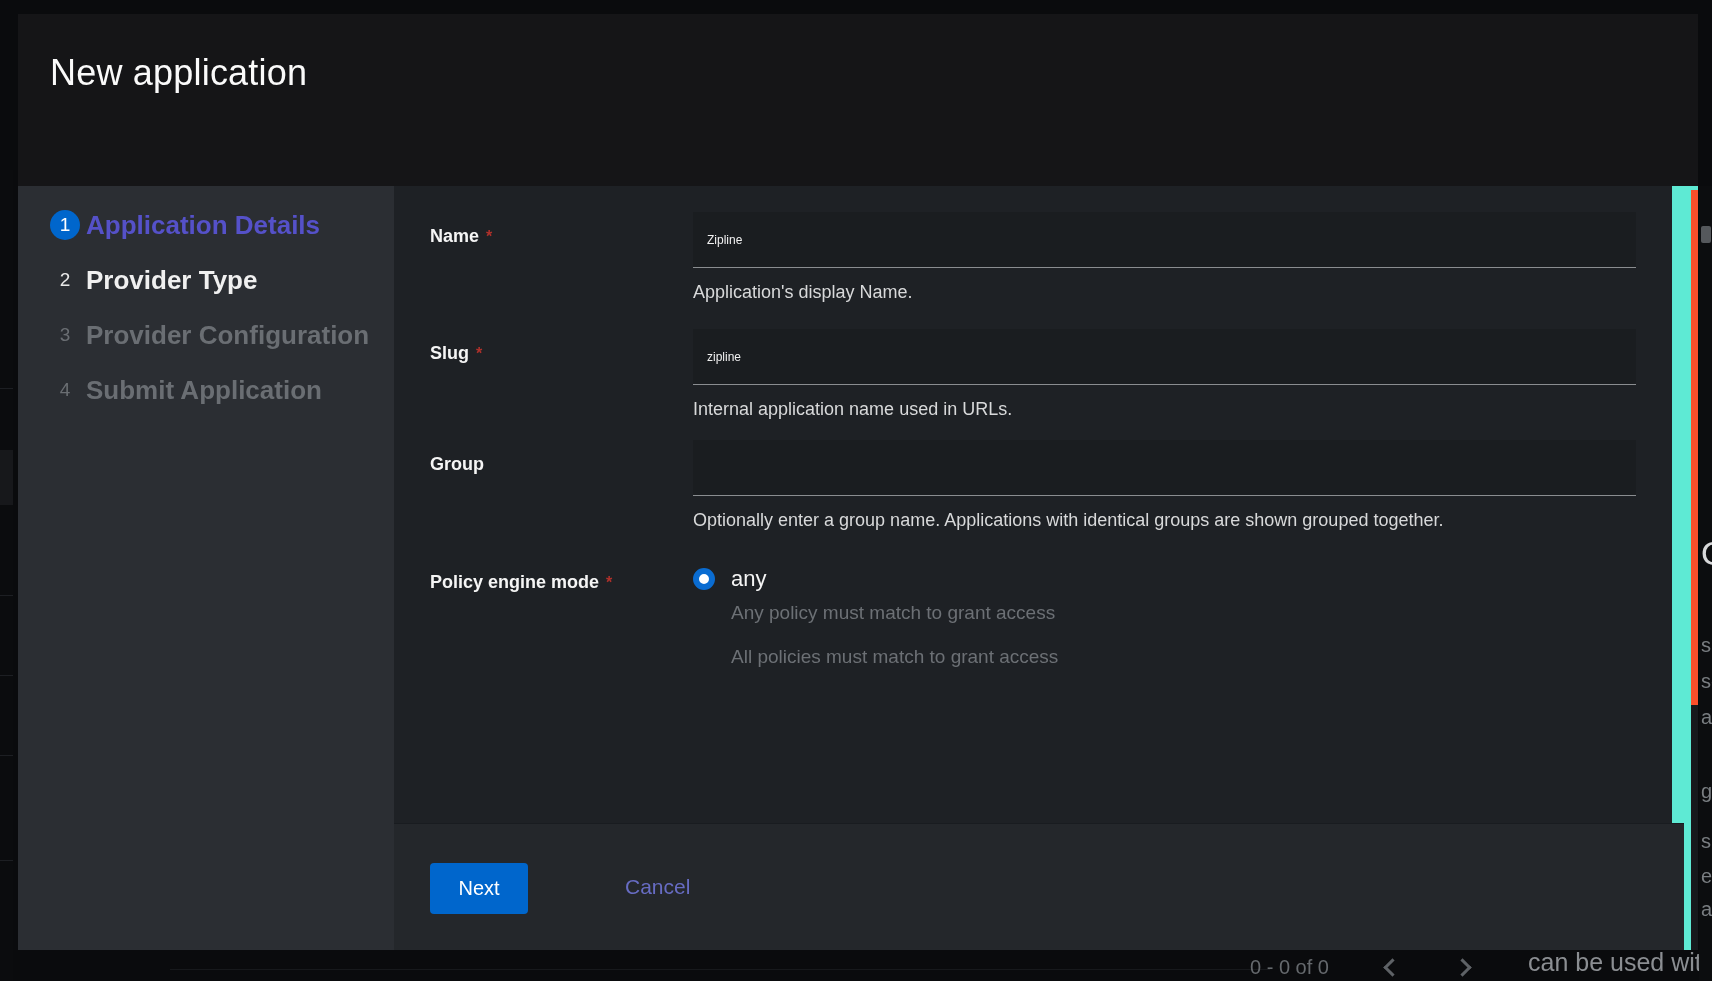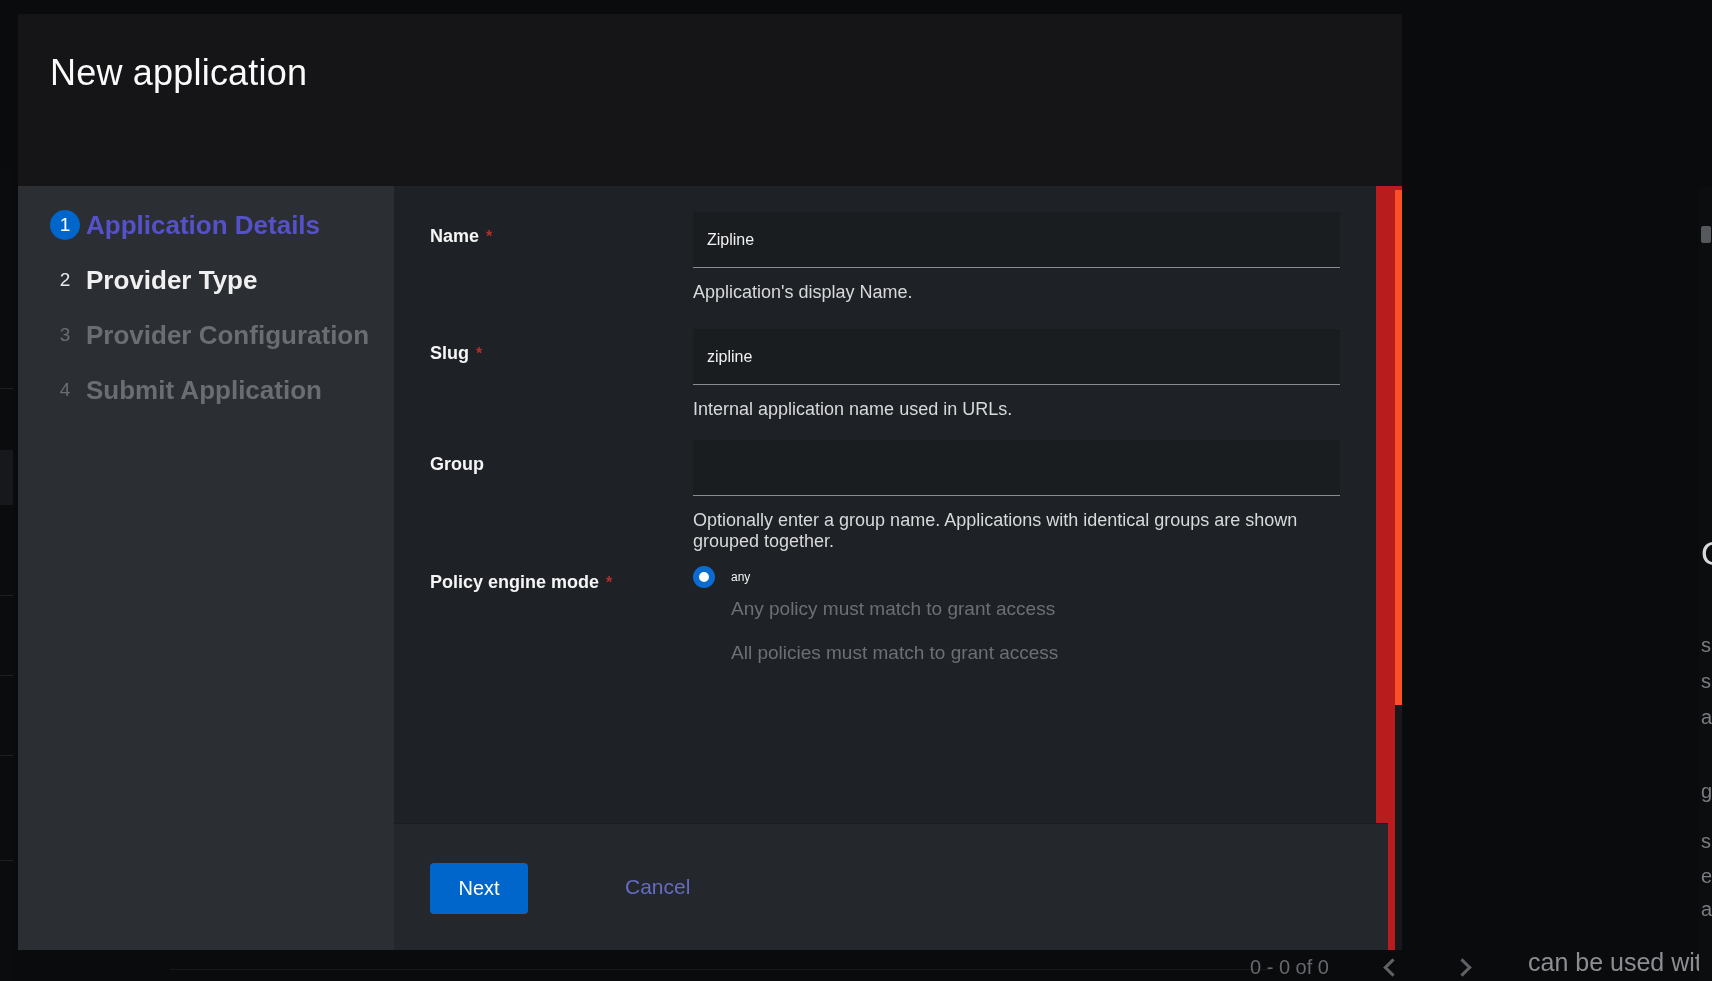--- a/index.html
+++ b/index.html
@@ -34,21 +34,21 @@
   .frag:nth-of-type(5){ top:594px; }
   .frag:nth-of-type(6){ top:644px; }
   .frag:nth-of-type(7){ top:679px; }
   .frag:nth-of-type(8){ top:712px; }
   .frag:nth-of-type(9){ top:853px; }
   .frag:nth-of-type(10){ top:887px; }
   .frag:nth-of-type(11){ top:920px; }
   .bg-right .mini-icon{ position:absolute; left:2px; top:40px; width:10px; height:17px; background:#55585c; border-radius:2px; }
 
   
-  .modal{ position:absolute; left:18px; top:14px; width:1384px; height:936px; background:#b91c1c; }
+  .modal{ position:absolute; left:18px; top:14px; width:1680px; height:936px; background:#5eead4; }
   .modal-header{ position:absolute; left:0; top:0; right:0; height:172px; background:#151517; padding:38px 32px 0 32px; }
   .modal-title{ font-size:36px; font-weight:500; color:#fafafa; letter-spacing:.2px; }
   .modal-subtitle{ margin-top:24px; font-size:21px; color:#e6e6e6; }
 
   .modal-body{ position:absolute; left:0; top:172px; right:0; bottom:0; }
 
   
   .wizard-nav{ position:absolute; left:0; top:0; width:376px; height:100%; background:#2b2e33; padding:24px 0 0 32px; }
   .step{ display:flex; align-items:center; height:30px; margin-bottom:25px; list-style:none; cursor:pointer; }
   .step-num{ width:30px; height:30px; border-radius:50%; display:flex; align-items:center; justify-content:center; font-size:19px; color:#e8e8e8; flex:0 0 30px; }
@@ -57,33 +57,33 @@
   .step-current .step-label{ color:#5551c9; }
   .step-disabled{ cursor:default; }
   .step-disabled .step-num, .step-disabled .step-label{ color:#6a6e73; }
 
   
   .wizard-main{ position:absolute; left:376px; top:0; right:14px; bottom:0; }
   .form-area{ position:absolute; left:0; top:0; right:12px; height:637px; background:#1e2125; }
   .form-row{ position:absolute; left:36px; right:36px; }
   .form-label{ position:absolute; left:0; top:0; width:240px; font-size:18px; font-weight:700; color:#f5f5f5; }
   .req{ color:#b0312b; font-size:16px; margin-left:7px; font-weight:700; }
-  .form-control{ position:absolute; left:263px; right:0; top:-14px; height:56px; background:#1a1d20; border:none; border-bottom:1px solid #8a8d90; color:#f0f0f0; font-size:16px; padding:0 14px; font-family:"Liberation Sans", sans-serif; outline:none; }
+  .form-control{ position:absolute; left:263px; right:0; top:-14px; height:56px; background:#1a1d20; border:none; border-bottom:1px solid #8a8d90; color:#f0f0f0; font-size:12px; padding:0 14px; font-family:"Liberation Sans", sans-serif; outline:none; }
   .form-help{ position:absolute; left:263px; top:56px; font-size:18px; color:#d8d9da; }
 
   .row-name{ top:40px; }
   .row-slug{ top:157px; }
   .row-group{ top:268px; }
   .row-policy{ top:386px; }
 
   .radio-group{ position:absolute; left:263px; top:-6px; }
   .radio-option{ display:flex; align-items:center; margin-bottom:0; }
   .radio{ width:20px; height:20px; border-radius:50%; background:#f2f2f2; border:none; flex:0 0 20px; cursor:pointer; }
   .radio.checked{ width:22px; height:22px; background:#fff; border:6px solid #0a6cd1; flex:0 0 22px; }
-  .radio-label{ margin-left:16px; font-size:12px; color:#f5f5f5; cursor:pointer; }
+  .radio-label{ margin-left:16px; font-size:22px; color:#f5f5f5; cursor:pointer; }
   .radio-desc{ margin:10px 0 22px 38px; font-size:19px; color:#6c7075; }
 
   
   .wizard-footer{ position:absolute; left:0; right:0; bottom:0; height:127px; background:#24272b; border-top:1px solid #191c20; }
   .btn-next{ position:absolute; left:36px; top:39px; width:98px; height:51px; background:#0066cc; color:#fff; font-size:20px; border:none; border-radius:4px; cursor:pointer; font-family:"Liberation Sans", sans-serif; }
   .link-cancel{ position:absolute; left:231px; top:51px; font-size:21px; color:#676cc3; text-decoration:none; cursor:pointer; }
 
   
   .scroll-track{ position:absolute; right:0; top:4px; width:7px; bottom:0; background:#17191c; }
   .scroll-thumb{ position:absolute; left:0; top:0; width:7px; height:515px; background:#fb4f2a; }

